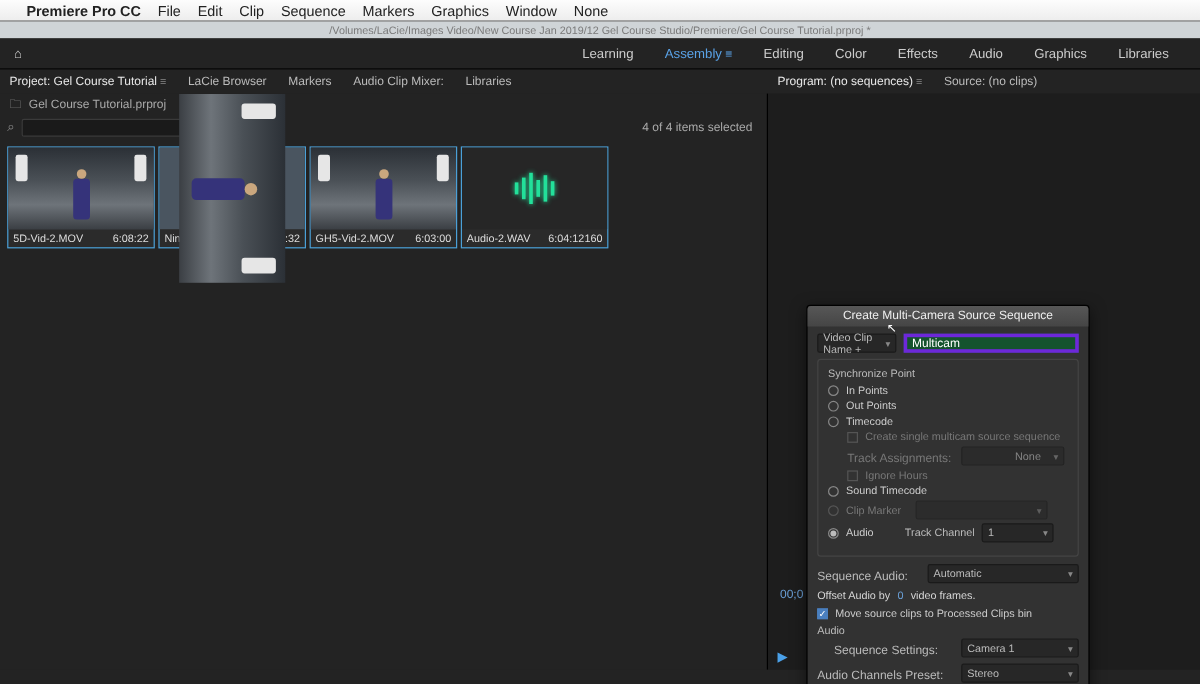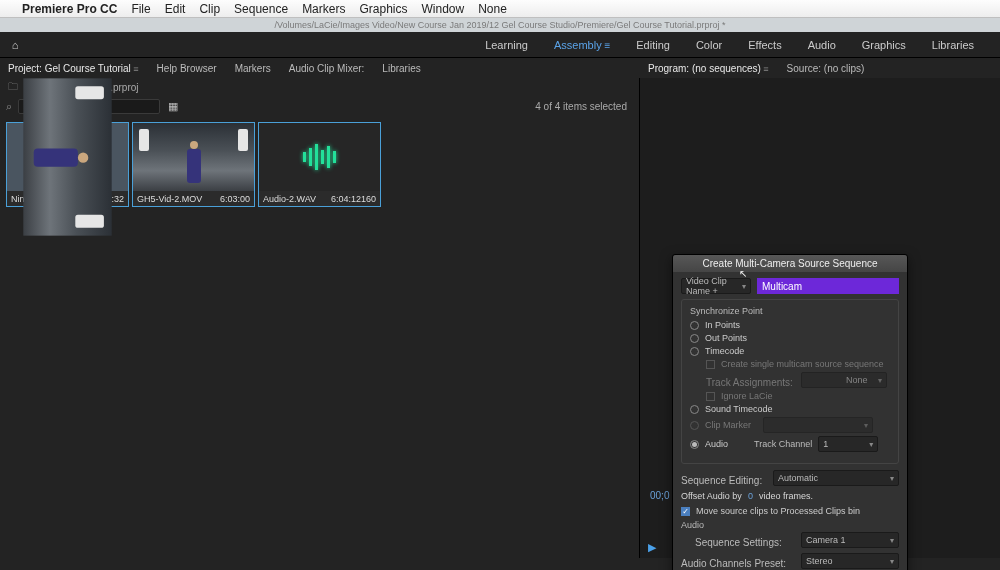--- a/index.html
+++ b/index.html
@@ -53,21 +53,21 @@
 .person::before{content:"";position:absolute;top:-8px;left:3px;width:8px;height:8px;background:#caa77e;border-radius:50%;}
 .softbox { position:absolute; width:10px; height:22px; background:#e6e6e6; border-radius:2px;}
 
 
 .dialog { position:absolute; left:32px; top:176px; width:236px; background:#323232; border:1px solid #000; border-radius:3px; box-shadow:0 4px 12px rgba(0,0,0,.5); color:#d6d6d6; font-size:10px;}
 .dialog .dlg-title { height:17px; background:linear-gradient(#575757,#454545); border-radius:3px 3px 0 0; display:flex; align-items:center; justify-content:center; font-size:10px; color:#eee; position:relative;}
 .dlg-body { padding:6px 8px 8px 8px;}
 .dlg-row { display:flex; align-items:flex-end; gap:6px; margin-bottom:5px;}
 .dlg-select { height:16px; background:#272727; border:1px solid #1a1a1a; border-radius:2px; color:#bbb; font-size:9px; padding:0 4px; display:flex; align-items:center; justify-content:space-between;}
 .dlg-select .caret{font-size:8px;color:#888;}
-.dlg-input { height:16px; background:#6d28d9; border:1px solid #6d28d9; color:#fff; font-size:10px; padding:0 4px;}
+.dlg-input { height:16px; background:#14532d; border:3px solid #6d28d9; color:#fff; font-size:10px; padding:0 4px;}
 .fieldset { border:1px solid #444; border-radius:3px; padding:6px 8px 8px 8px; margin-bottom:6px;}
 .fieldset .legend { font-size:9px; color:#bbb; margin-bottom:4px;}
 .radio-row, .check-row { display:flex; align-items:center; gap:6px; font-size:9px; color:#ccc; margin:3px 0;}
 .radio { width:9px; height:9px; border:1px solid #888; border-radius:50%; display:inline-flex; align-items:center; justify-content:center;}
 .radio.on::after{content:"";width:5px;height:5px;background:#bbb;border-radius:50%;}
 .radio.disabled{border-color:#555;}
 .chk { width:9px; height:9px; border:1px solid #888; display:inline-flex; align-items:center; justify-content:center; font-size:8px; color:#fff;}
 .chk.on { background:#4a7fbf; border-color:#4a7fbf;}
 .chk.disabled{border-color:#555;}
 .dim { color:#777;}
@@ -110,21 +110,21 @@
     <span class="ws">Audio</span>
     <span class="ws">Graphics</span>
     <span class="ws">Libraries</span>
   </div>
 </div>
 
 <div style="display:flex;">
   <div style="width:640px;">
     <div class="panel-tabs">
       <span class="tab active">Project: Gel Course Tutorial</span>
-      <span class="tab">Help Browser</span>
+      <span class="tab">LaCie Browser</span>
       <span class="tab">Markers</span>
       <span class="tab">Audio Clip Mixer:</span>
       <span class="tab">Libraries</span>
     </div>
   </div>
   <div style="flex:1;">
     <div class="panel-tabs">
       <span class="tab active">Program: (no sequences)</span>
       <span class="tab">Source: (no clips)</span>
     </div>
@@ -139,20 +139,33 @@
     </div>
     <div class="search-row">
       <span style="color:#888;">⌕</span>
       <input placeholder="" style="">
       <span class="iconview">▦</span>
       <div class="spacer"></div>
       <span class="selinfo">4 of 4 items selected</span>
     </div>
 
     <div class="bin">
+      <div class="clip">
+        <div class="thumb">
+          <div class="studio">
+              <div class="softbox" style="left:6px;top:6px;"></div>
+              <div class="softbox" style="right:6px;top:6px;"></div>
+              <div class="person" style="left:54px;"></div>
+            </div>
+        </div>
+        <div class="label">
+            <span>5D-Vid-2.MOV</span>
+            <span>6:08:22</span>
+          </div>
+      </div>
       <div class="clip">
         <div class="thumb">
           <div class="studio" style="transform:rotate(90deg) scale(1.3);">
               <div class="softbox" style="left:6px;top:6px;"></div>
               <div class="softbox" style="right:6px;top:6px;"></div>
               <div class="person" style="left:54px;"></div>
             </div>
         </div>
         <div class="label">
             <span>Ninja-Vid-2.MOV</span>
@@ -229,21 +242,21 @@
             </div>
           <div class="dlg-row sub dim" style="margin:2px 0 2px 16px; gap:8px;">
             <span>Track Assignments:</span>
             <div class="dlg-select" style="width:86px;opacity:.6;padding-left:44px;">
                 <span>None</span>
                 <span class="caret">▾</span>
               </div>
           </div>
           <div class="check-row sub dim">
               <span class="chk disabled"></span>
-              <span>Ignore LaCie</span>
+              <span>Ignore Hours</span>
             </div>
           <div class="radio-row">
               <span class="radio"></span>
               <span>Sound Timecode</span>
             </div>
           <div class="radio-row dim">
               <span class="radio disabled"></span>
               <span>Clip Marker</span>
               <div class="dlg-select" style="width:110px;margin-left:6px;opacity:.5;">
                 <span></span>
@@ -255,21 +268,21 @@
               <span>Audio</span>
             <span style="margin-left:20px;" class="lbl">Track Channel</span>
             <div class="dlg-select" style="width:60px;">
                 <span>1</span>
                 <span class="caret">▾</span>
               </div>
           </div>
         </div>
 
         <div class="dlg-row">
-            <span class="lbl" style="width:86px;">Sequence Editing:</span>
+            <span class="lbl" style="width:86px;">Sequence Audio:</span>
           <div class="dlg-select" style="flex:1;">
               <span>Automatic</span>
               <span class="caret">▾</span>
             </div>
         </div>
         <div class="dlg-row" style="font-size:9px;">
           <span>Offset Audio by</span>
           <span style="color:#6aa0d8;">0</span>
           <span>video frames.</span>
         </div>

